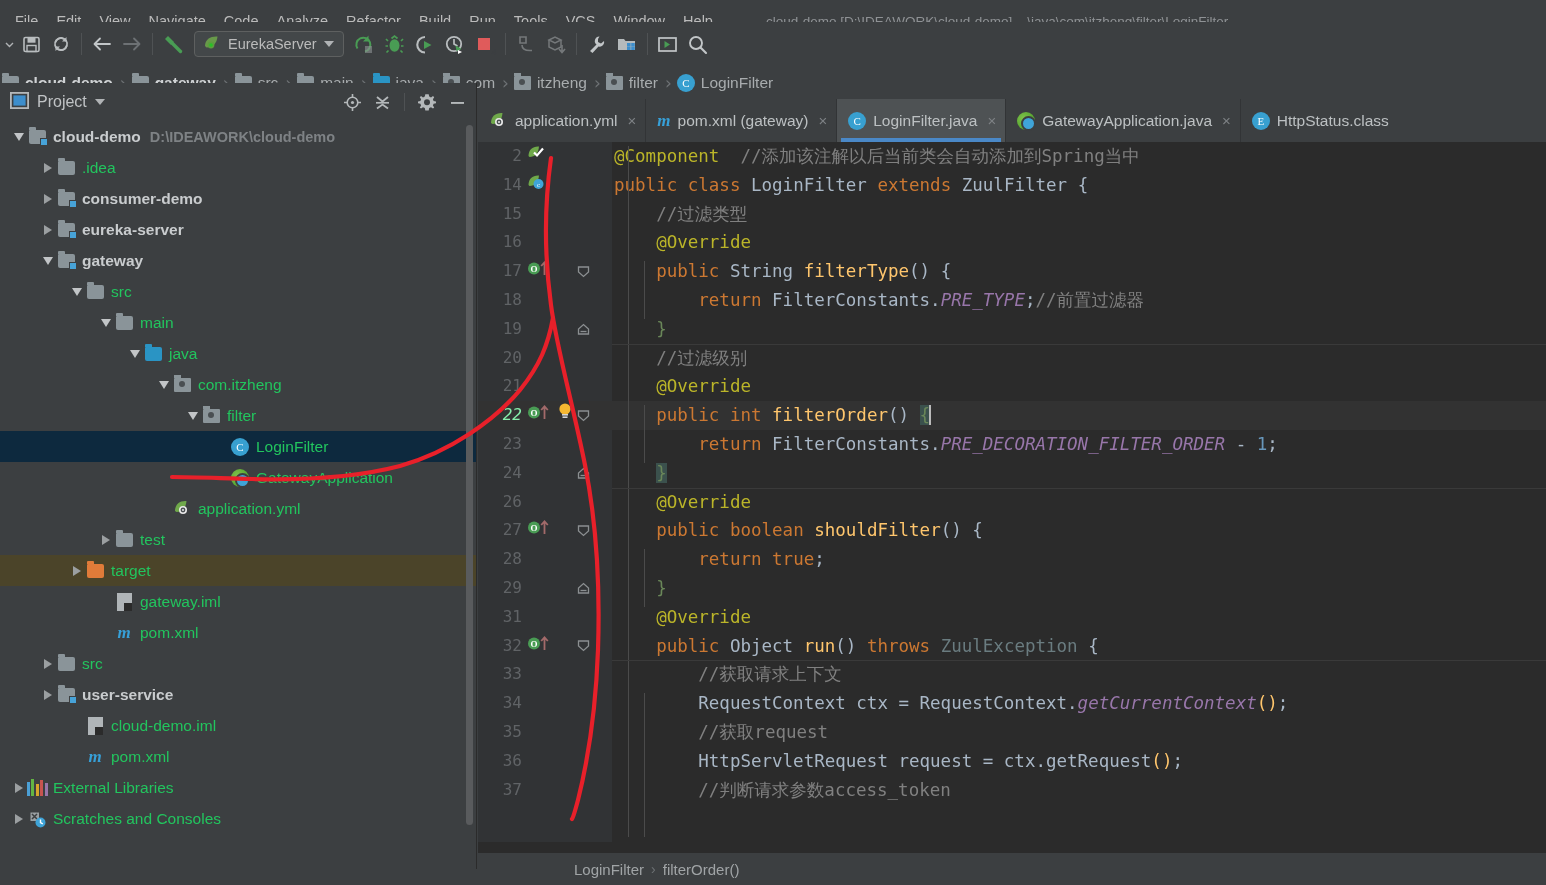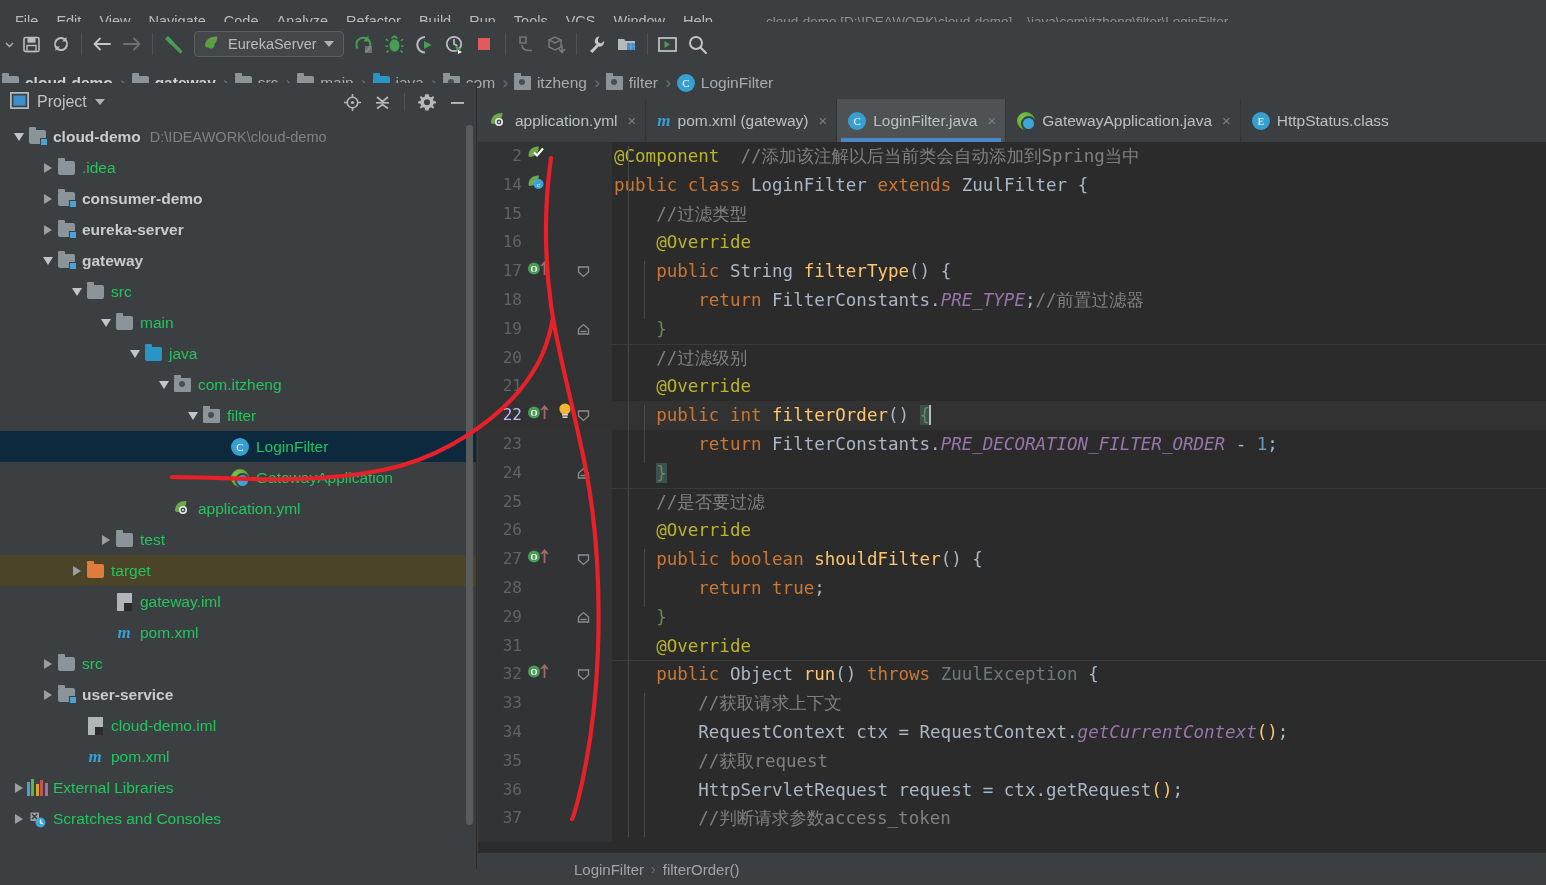--- a/index.html
+++ b/index.html
@@ -89,21 +89,21 @@
   .tree-row.highlight-target { background: #4b4429; }
   .tw {
     width: 17px; height: 17px; display: flex; align-items: center;
     justify-content: center; flex: none;
   }
   .tw-r { width: 0; height: 0; border-top: 5.5px solid transparent; border-bottom: 5.5px solid transparent; border-left: 8px solid #9b9fa1; }
   .tw-d { width: 0; height: 0; border-left: 5.5px solid transparent; border-right: 5.5px solid transparent; border-top: 8px solid #c2c5c7; }
   .tree-icon { width: 20px; height: 20px; flex: none; margin-right: 6px; display:flex; align-items:center; justify-content:center;}
   .tree-label { font-size: 15.5px; color: #22c55e; }
   .tree-label.bold { font-weight: bold; color: #c9ccce; }
-  .tree-path { font-size: 14.5px; color: #7e8285; margin-left: 9px; }
+  .tree-path { font-size: 14.5px; color: #7e8285; margin-left: 9px; font-weight: bold; }
   .scroll-track {
     position: absolute; right: 3px; top: 40px; width: 7px; height: 740px;
     background: transparent;
   }
   .scroll-thumb { position: absolute; right: 3px; top: 42px; width: 7px; height: 700px; background: #595b5d; border-radius: 4px; }
 
   
   .editor-area {
     position: absolute; top: 99px; left: 478px; width: 1068px; height: 786px;
     background: #2b2b2b;
@@ -135,21 +135,21 @@
     position: relative; font-family: "DejaVu Sans Mono", monospace;
     font-size: 17.5px; line-height: 28.8px;
   }
   .cl { position: relative; height: 28.8px; display: flex; align-items: center; }
   .cl.caret-line { background: #323232; }
   .ln {
     width: 46px; text-align: right; color: #606366; font-size: 16px;
     flex: none; padding-right: 2px;
     font-family: "DejaVu Sans Mono", monospace;
   }
-  .cl.caret-line .ln { color: #c4b5fd; }
+  .cl.caret-line .ln { color: #86efac; font-style: italic; }
   .gicons { width: 44px; flex: none; display: flex; align-items: center; gap: 2px; padding-left: 3px; }
   .fold { width: 30px; flex: none; display: flex; align-items: center; justify-content: center; }
   .code-text { padding-left: 16px; white-space: pre; }
 
   
   .kw   { color: #cc7832; }
   .ann  { color: #bbb529; }
   .cmt  { color: #808080; }
   .num  { color: #6897bb; }
   .meth { color: #ffc66d; }
@@ -876,26 +876,20 @@
             <span class="gicons"></span>
             <span class="fold">
               <svg width="15" height="15" viewBox="0 0 15 15">
                 <path d="M2.5 12 L2.5 7 L7.5 2.5 L12.5 7 L12.5 12 Z" fill="none" stroke="#8b8f91" stroke-width="1.3"></path>
                 <path d="M4.5 9.5 L10.5 9.5" stroke="#8b8f91" stroke-width="1.3"></path>
               </svg>
             </span>
             <span class="code-text">    <span class="brace-hl grn">}</span></span>
           </div>
           <div class="cl">
-            <span class="ln">25</span>
-            <span class="gicons"></span>
-            <span class="fold"></span>
-            <span class="code-text">    <span class="cmt">//是否要过滤</span></span>
-          </div>
-          <div class="cl">
             <span class="ln">26</span>
             <span class="gicons"></span>
             <span class="fold"></span>
             <span class="code-text">    <span class="ann">@Override</span></span>
           </div>
           <div class="cl">
             <span class="ln">27</span>
             <span class="gicons">
               <span><svg width="26" height="18" viewBox="0 0 26 18">
                   <circle cx="7" cy="9.5" r="6" fill="#499c54"></circle>

